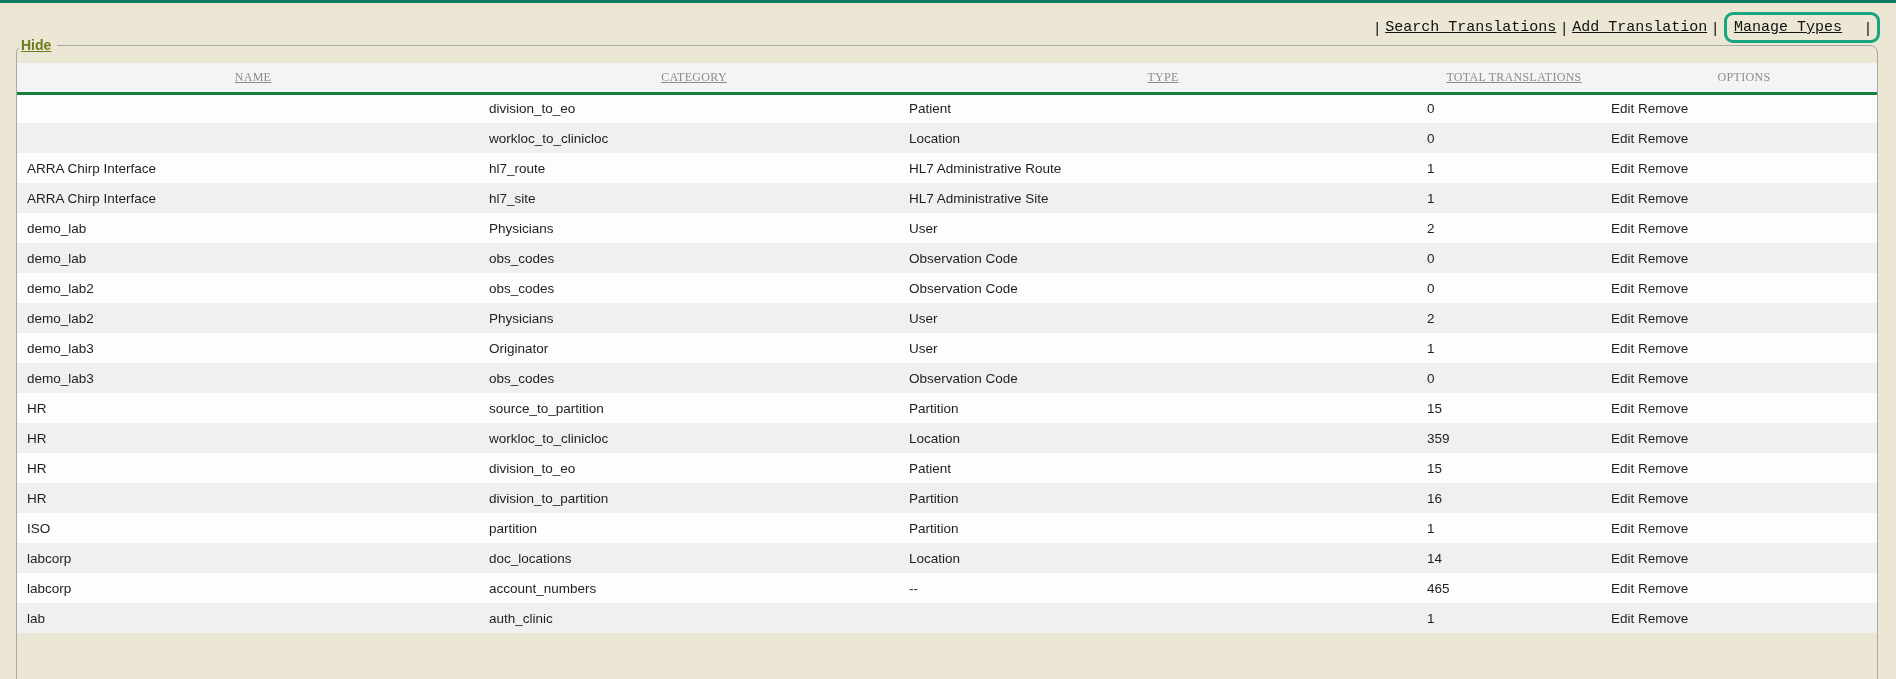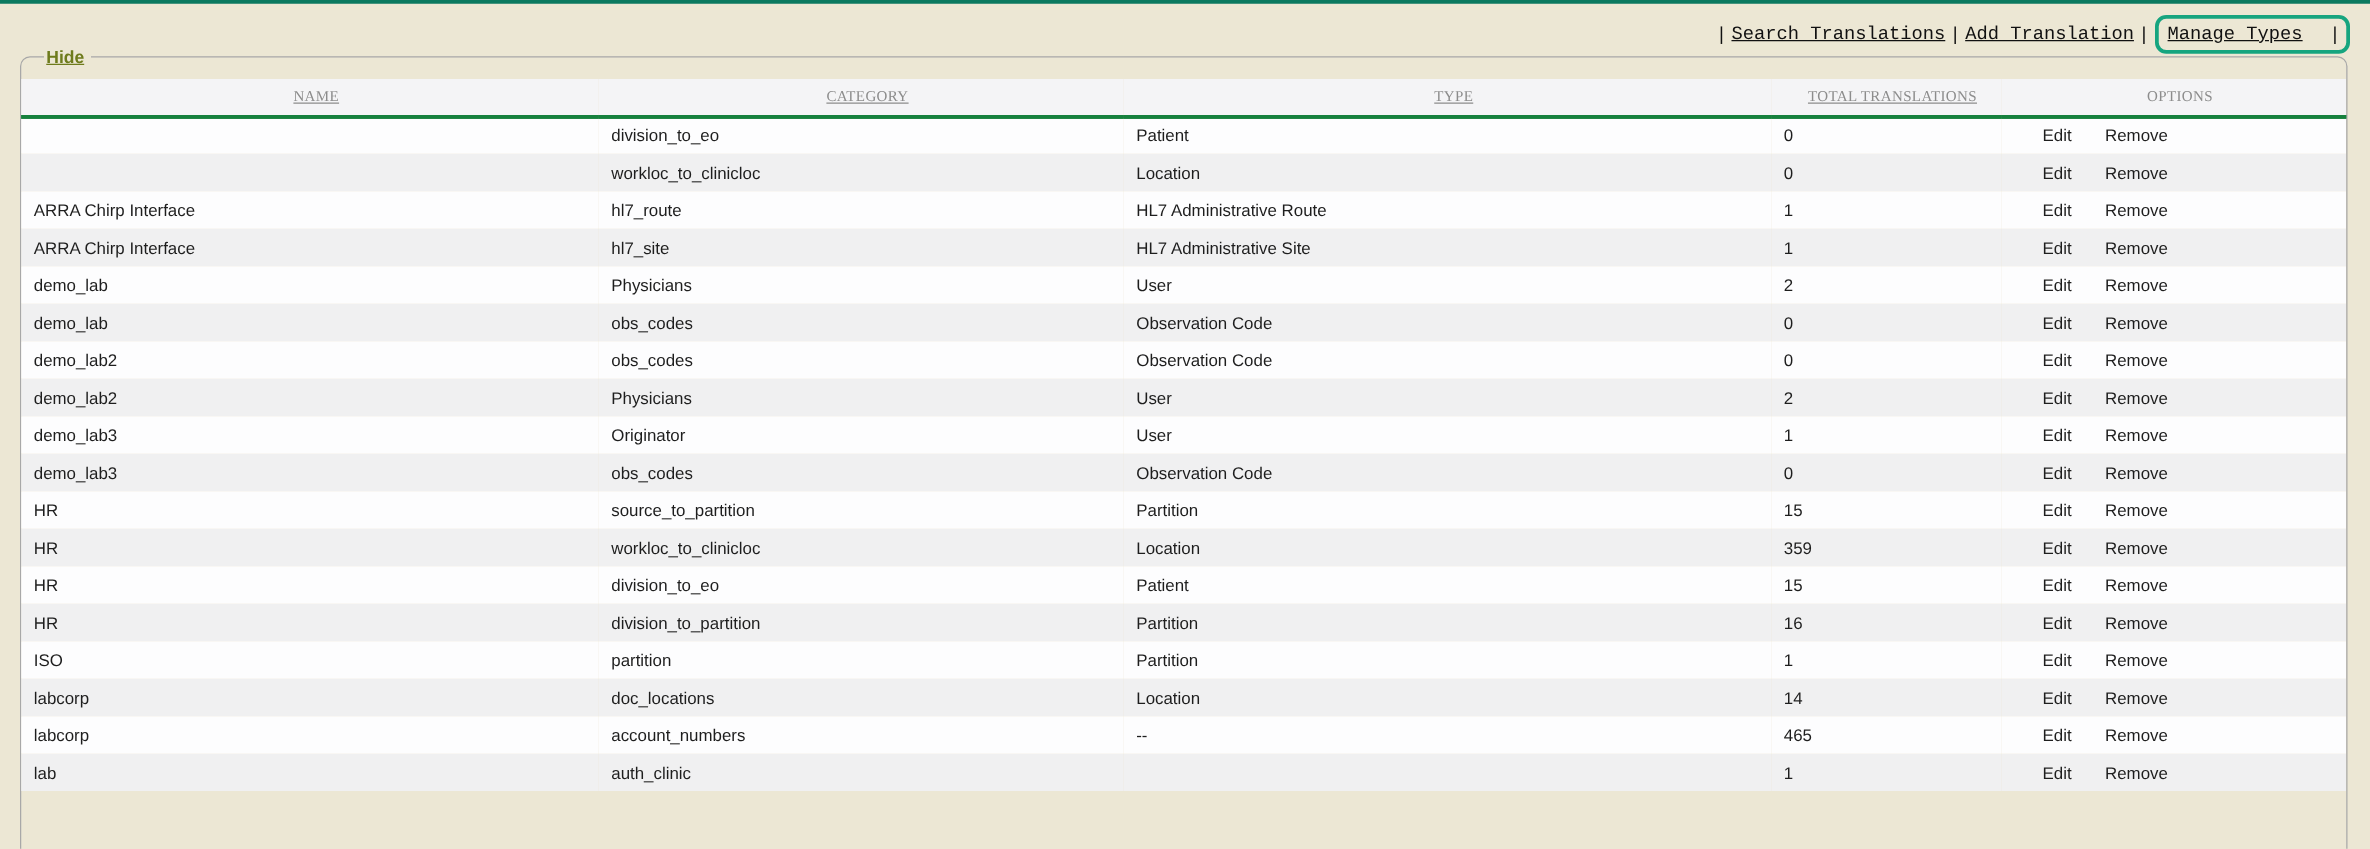--- a/index.html
+++ b/index.html
@@ -38,21 +38,21 @@
   .nav-highlight{padding:4px 7px;gap:24px;margin-left:1px;}
   fieldset.panel{
     margin:37px 18px 0 16px;
     border:1px solid var(--border-gray);
     border-radius:8px;
     padding:10px 0 0 0;
     height:720px;
   }
   legend.panel-legend{
     display:flex;align-items:center;gap:21px;
-    margin-left:18px;padding:0 6px 0 2px;
+    margin-left:2px;padding:0 6px 0 2px;
   }
   .hide-link{
     font-size:14px;font-weight:bold;color:var(--hide-color);
     text-decoration:underline;cursor:pointer;
   }
   .title-box{padding:3px 9px;background:var(--page-bg);}
   .panel-title{
     font-size:20px;font-weight:bold;color:var(--title-color);white-space:nowrap;
   }
   table.types-table{
@@ -66,21 +66,21 @@
     padding:0 0 0 10px;border-bottom:3px solid #15803d;
     white-space:nowrap;overflow:hidden;font-family:Liberation Serif, serif;
   }
   table.types-table th a{color:var(--header-text);text-decoration:underline;cursor:pointer;}
   table.types-table td{
     height:30px;vertical-align:middle;padding:0 0 0 10px;
     white-space:nowrap;overflow:hidden;
   }
   table.types-table tbody tr:nth-child(odd){background:var(--row-odd);}
   table.types-table tbody tr:nth-child(even){background:var(--row-even);}
-  .row-action{cursor:pointer;margin-left:23px;}
+  .row-action{cursor:pointer;}
 </style>
 </head>
 <body>
 
 <div class="top-stripe"></div>
 
 <div class="top-nav">
   <span class="nav-pipe">|</span>
   <a>Search Translations</a>
   <span class="nav-pipe">|</span>

